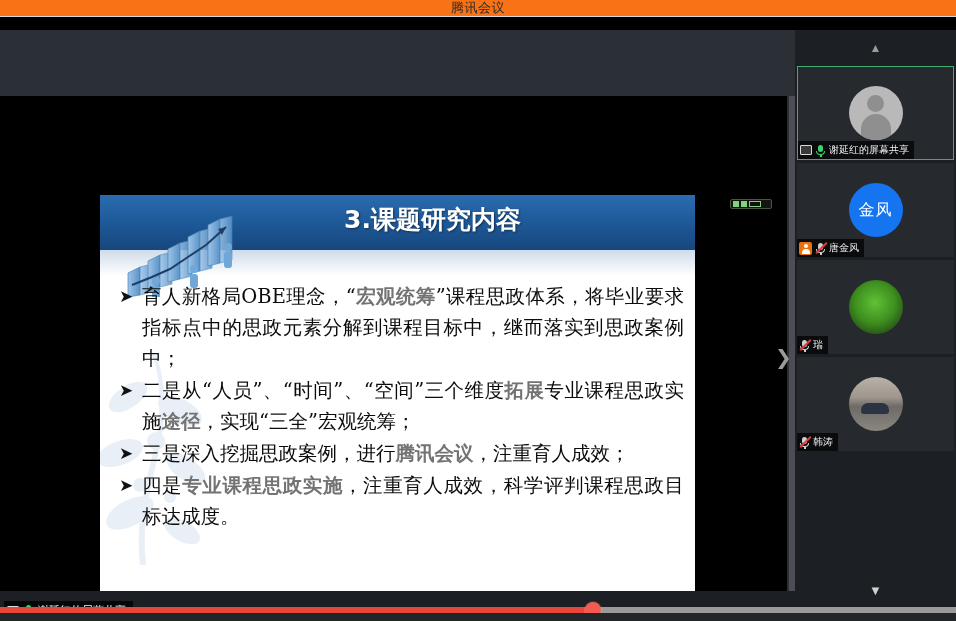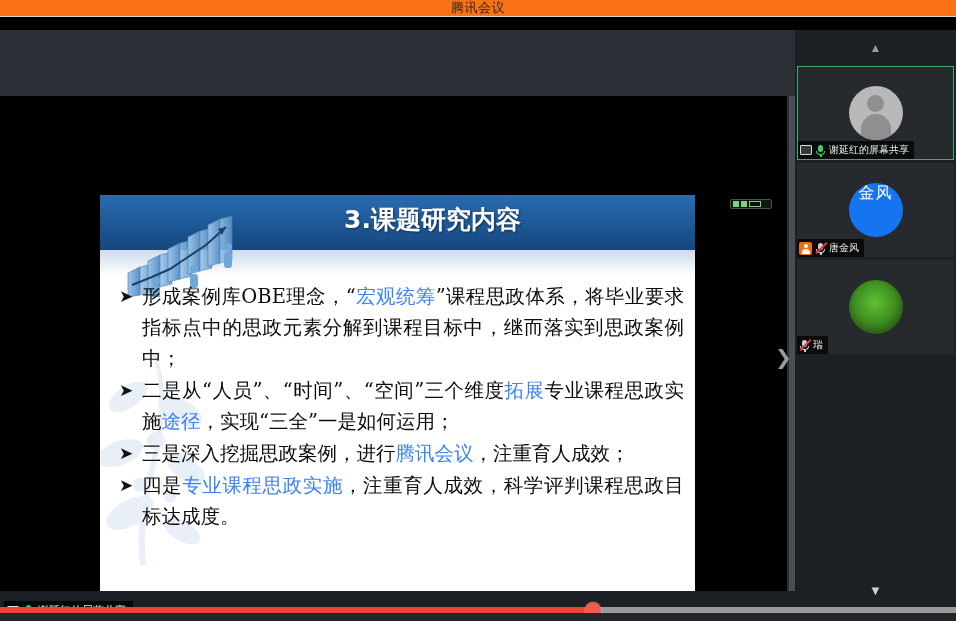--- a/index.html
+++ b/index.html
@@ -70,21 +70,21 @@
   #slide-body{
     position:absolute; left:18px; top:86px; width:566px;
     font-family:"DejaVu Serif","Liberation Serif",serif;
     font-size:19.5px; line-height:31px; color:#0c0c0c;
   }
   .bullet{ position:relative; padding-left:24px; margin-bottom:1px; text-align:justify; }
   .bullet .mark{
     position:absolute; left:1px; top:0px; font-size:17px; color:#111;
     font-family:"DejaVu Sans",sans-serif;
   }
-  .red{ color:#3b82f6; font-weight:normal; }
+  .red{ color:#737373; font-weight:bold; }
   .bold{ font-weight:normal; }
 
   
   #stage-next{
     position:absolute; left:775px; top:315px; width:14px; height:24px;
     color:#9a9a9a; font-size:20px; line-height:24px; text-align:center;
     font-family:"DejaVu Sans",sans-serif;
   }
   #stage-scroll{
     position:absolute; left:789px; top:66px; width:6px; height:495px;
@@ -105,21 +105,21 @@
     background:#26292e; display:flex; align-items:center; justify-content:center;
     overflow:hidden;
   }
   .tile.active{ border:1px solid #3fae6b; }
   .avatar{ width:54px; height:54px; border-radius:50%; overflow:hidden; position:relative; }
   .av-generic{ background:#b9b9b9; }
   .av-generic::before{ content:""; position:absolute; left:50%; top:9px; width:17px; height:17px;
     margin-left:-8.5px; border-radius:50%; background:#8f8f8f; }
   .av-generic::after{ content:""; position:absolute; left:50%; top:28px; width:30px; height:26px;
     margin-left:-15px; border-radius:15px 15px 0 0; background:#8f8f8f; }
-  .av-initials{ background:#1575f0; color:#fff; display:flex; align-items:flex-start;
+  .av-initials{ background:#1575f0; color:#fff; display:flex; align-items:center;
     justify-content:center; font-size:16px; letter-spacing:1px; }
   .av-field{ background:linear-gradient(180deg,#c8c0b4 0%,#d9cfbd 38%,#b79733 46%,#d4a82c 75%,#c79a27 100%); }
   .av-tree{ background:radial-gradient(circle at 48% 42%,#5fc134 0%,#3e8f1f 48%,#2c5f18 72%,#3a2a20 100%); }
   .av-street{ background:linear-gradient(180deg,#b9b2a8 0%,#9e968d 38%,#6e6a66 55%,#8a8680 100%); }
   .av-street::after{ content:""; position:absolute; left:12px; top:26px; width:28px; height:11px;
     border-radius:7px 7px 3px 3px; background:#2a3442; }
   .namebar{
     position:absolute; left:0; bottom:0; max-width:100%;
     display:flex; align-items:center; gap:3px; padding:2px 5px 2px 2px;
     background:rgba(0,0,0,.72);
@@ -225,25 +225,25 @@
             <ellipse cx="36" cy="168" rx="26" ry="13" transform="rotate(-28 36 168)"></ellipse>
             <ellipse cx="88" cy="186" rx="20" ry="10" transform="rotate(30 88 186)"></ellipse>
             <circle cx="62" cy="96" r="9"></circle>
               <circle cx="46" cy="140" r="7"></circle>
               <circle cx="76" cy="152" r="6"></circle>
           </g>
         </svg>
 
         <div id="slide-body">
           <div class="bullet">
-            <span class="mark">➤</span><span>形成案例库</span><span class="bold">OBE</span><span>理念，“</span><span class="red">宏观统筹</span><span>”课程思政体系，将毕业要求指标点中的思政元素分解到课程目标中，继而落实到思政案例中；</span>
+            <span class="mark">➤</span><span>育人新格局</span><span class="bold">OBE</span><span>理念，“</span><span class="red">宏观统筹</span><span>”课程思政体系，将毕业要求指标点中的思政元素分解到课程目标中，继而落实到思政案例中；</span>
           </div>
 
           <div class="bullet">
-            <span class="mark">➤</span><span>二是从“人员”、“时间”、“空间”三个维度</span><span class="red">拓展</span><span>专业课程思政实施</span><span class="red">途径</span><span>，实现“三全”一是如何运用；</span>
+            <span class="mark">➤</span><span>二是从“人员”、“时间”、“空间”三个维度</span><span class="red">拓展</span><span>专业课程思政实施</span><span class="red">途径</span><span>，实现“三全”宏观统筹；</span>
           </div>
 
           <div class="bullet">
             <span class="mark">➤</span><span>三是深入挖掘思政案例，进行</span><span class="red">腾讯会议</span><span>，注重育人成效；</span>
           </div>
 
           <div class="bullet">
             <span class="mark">➤</span><span>四是</span><span class="red">专业课程思政实施</span><span>，注重育人成效，科学评判课程思政目标达成度。</span>
           </div>
         </div>
@@ -306,20 +306,32 @@
         <span class="ic-mic off">
           <span class="cap"></span>
             <span class="arc"></span>
             <span class="stem"></span>
             <span class="slash"></span>
         </span>
         <span class="nm">瑞</span>
       </div>
     </div>
 
+    <div class="tile">
+      <div class="avatar av-street"></div>
+      <div class="namebar">
+        <span class="ic-mic off">
+          <span class="cap"></span>
+            <span class="arc"></span>
+            <span class="stem"></span>
+            <span class="slash"></span>
+        </span>
+        <span class="nm">韩涛</span>
+      </div>
+    </div>
 
     <div id="rail-down">▼</div>
   </div>
 </div>
 
 <div id="seekbar">
   <div id="seek-fill" style="width: 62%;"></div>
   <div id="seek-knob" style="left: 62%;"></div>
 </div>
 <div id="footer-pad"></div>

